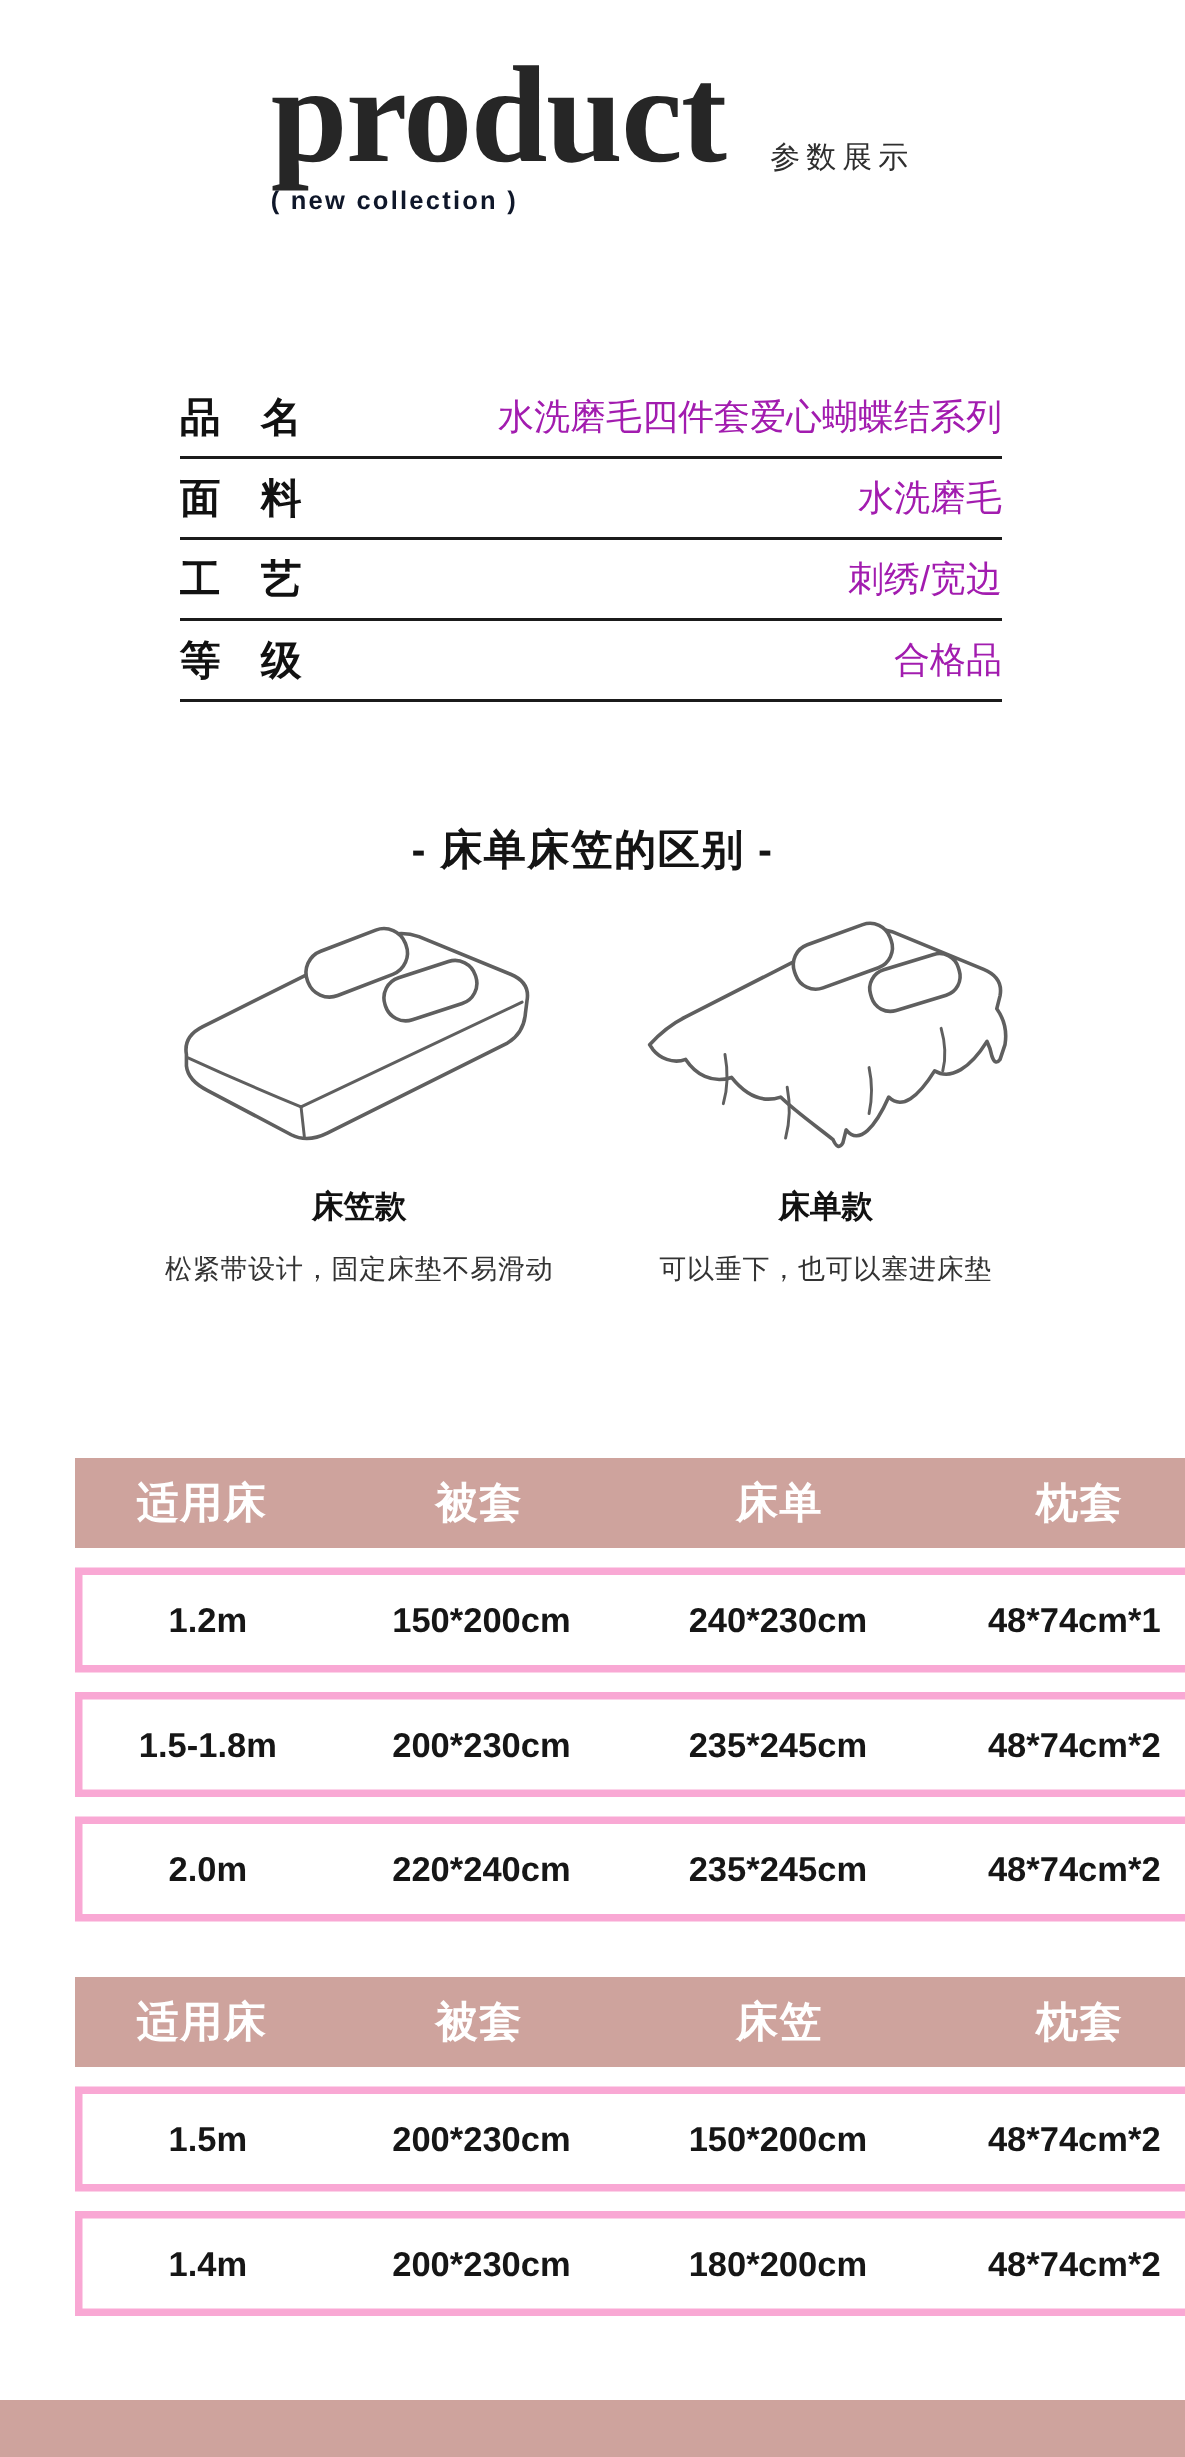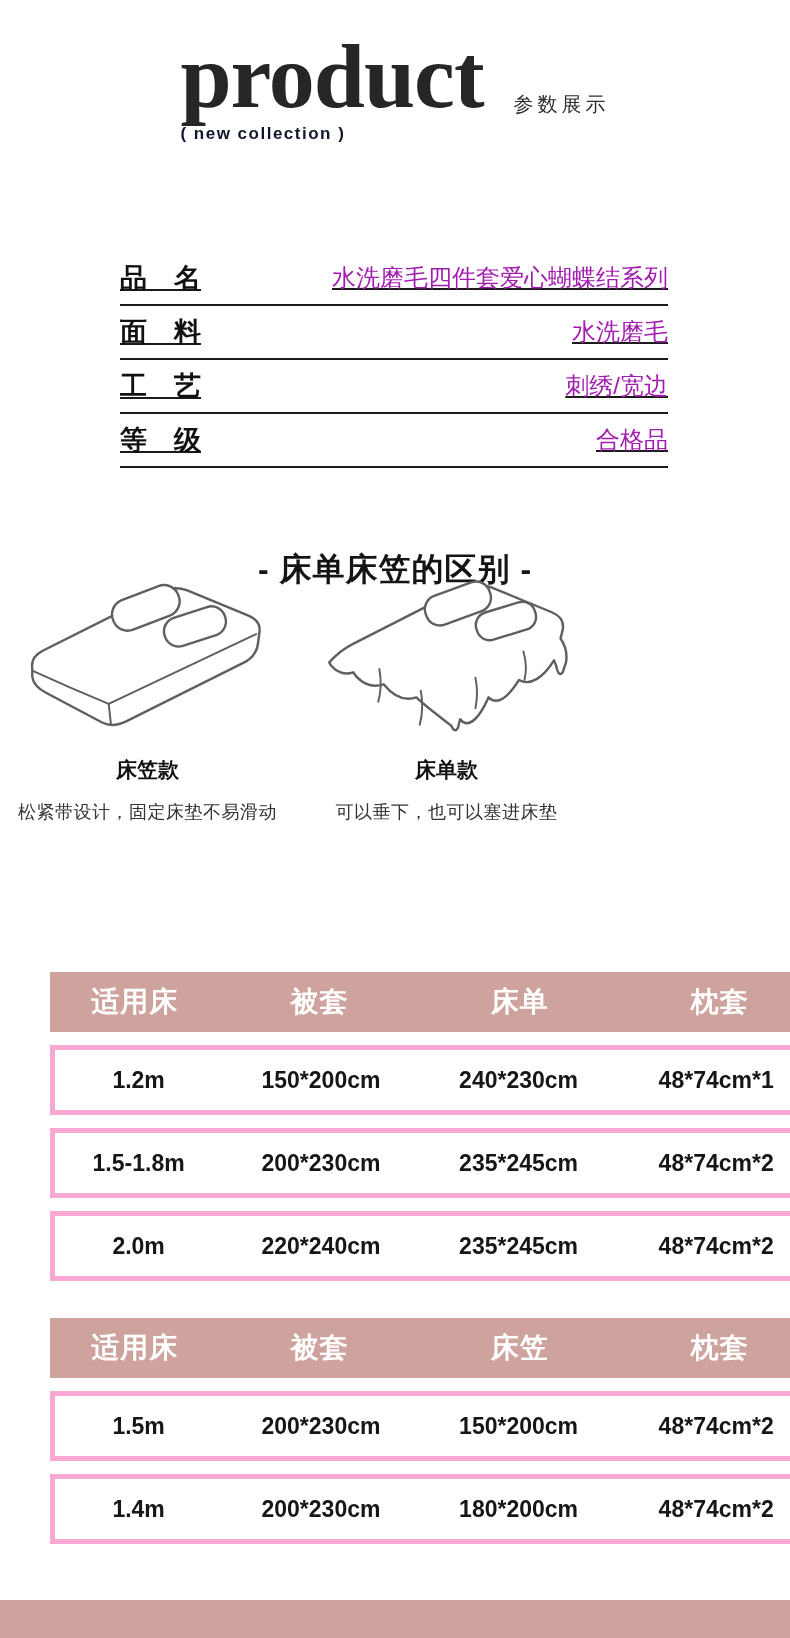--- a/index.html
+++ b/index.html
@@ -10,28 +10,28 @@
   
   .header{position:absolute;top:30px;left:0;width:100%;display:flex;justify-content:center;align-items:flex-end;}
   .header .title-col{display:flex;flex-direction:column;align-items:flex-start;}
   .product-title{
     font-family:"Liberation Serif","DejaVu Serif",serif;
     font-size:92px;line-height:1.0;font-weight:700;color:#262626;letter-spacing:-1px;
   }
   .tagline{font-size:17px;font-weight:700;color:#0f172a;letter-spacing:1.5px;margin-top:2px;}
   .subtitle{font-size:20px;color:#2e2e2e;margin-left:30px;margin-bottom:26px;letter-spacing:4px;}
   
-  .specs{position:absolute;top:252px;left:120px;width:548px;text-decoration:underline;}
+  .specs{position:absolute;top:252px;left:120px;width:548px;}
   .spec-row{height:52px;display:flex;align-items:center;border-bottom:2px solid #1b1b1b;}
   .spec-label{font-size:27px;font-weight:700;color:#111;white-space:pre;}
   .spec-value{margin-left:auto;font-size:24px;color:#a21caf;}
   
   .compare-title{position:absolute;top:548px;left:0;width:100%;text-align:center;
-    font-size:32px;font-weight:700;color:#141414;letter-spacing:1px;}
-  .beds{position:absolute;top:564px;left:0;width:100%;display:flex;justify-content:flex-start;gap:4px;}
+    font-size:28px;font-weight:700;color:#141414;letter-spacing:1px;}
+  .beds{position:absolute;top:598px;left:0;width:100%;display:flex;justify-content:center;gap:16px;}
   .bed-col{width:295px;text-align:center;}
   .bed-col svg{display:block;margin:0 auto;}
   .bed-name{font-size:21px;font-weight:600;color:#111;margin-top:6px;}
   .bed-desc{font-size:18px;color:#333;margin-top:16px;letter-spacing:0.5px;}
   
   .size-table{position:absolute;left:50px;width:770px;}
   .size-table.t1{top:972px;}
   .size-table.t2{top:1318px;}
   .st-header{height:60px;display:grid;grid-template-columns:22% 26% 26% 26%;
     align-items:center;color:#ffffff;font-size:28px;font-weight:700;}

